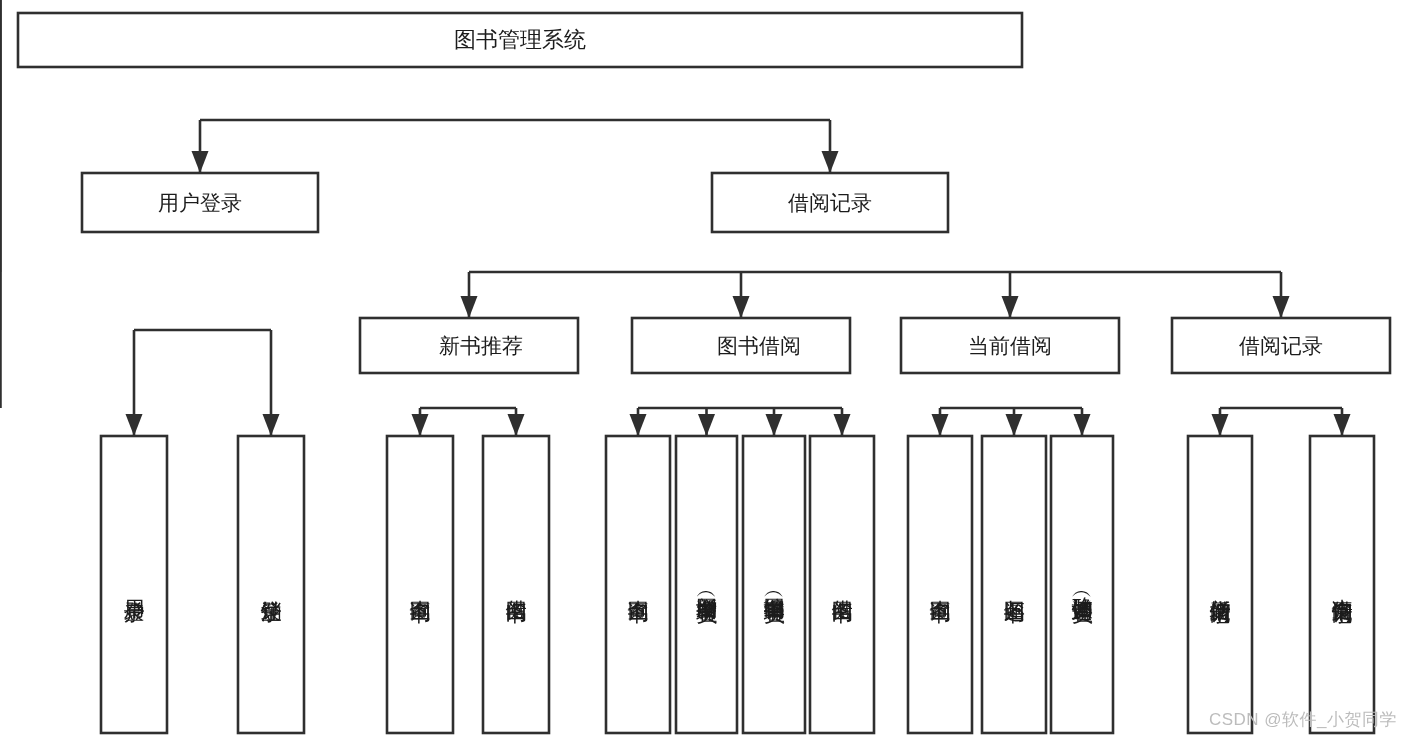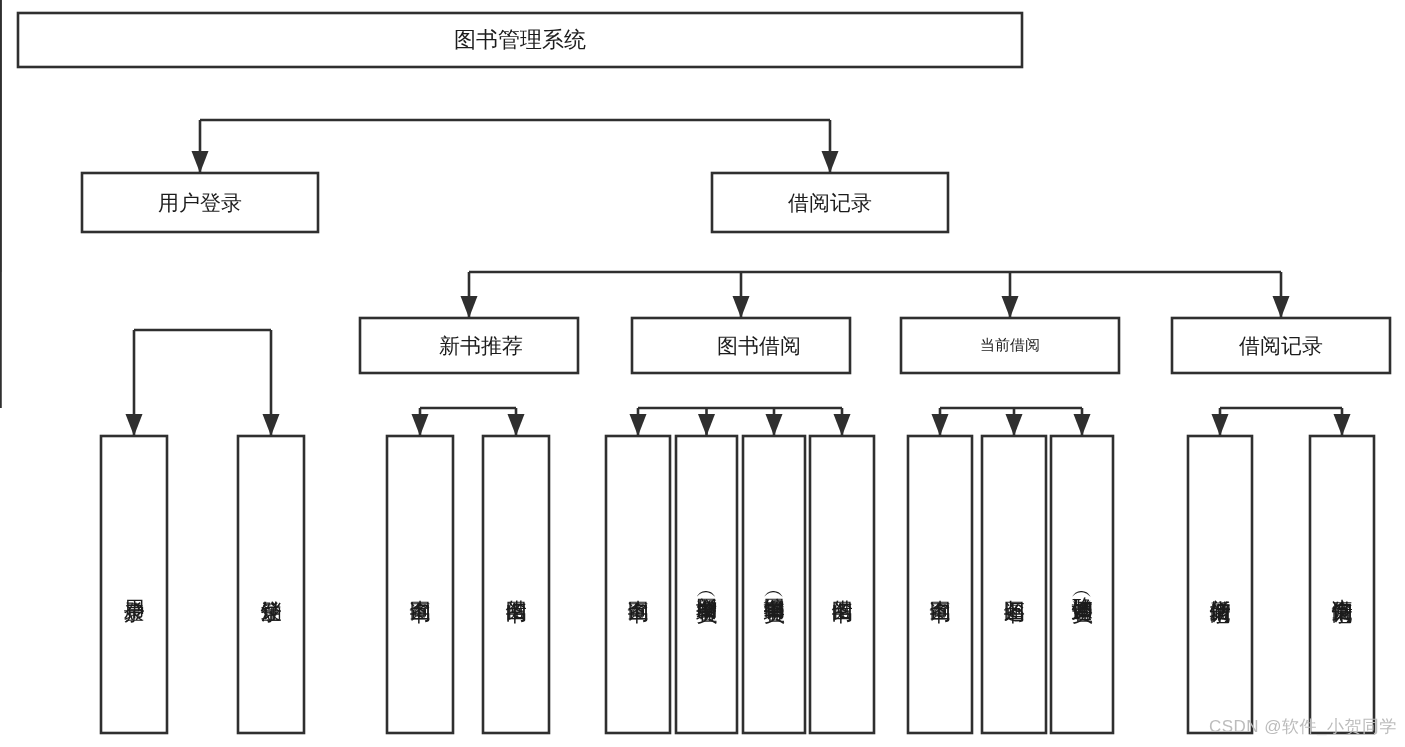--- a/index.html
+++ b/index.html
@@ -64,21 +64,21 @@
     display: flex;
     align-items: center;
     justify-content: center;
     white-space: nowrap;
     pointer-events: none;
     text-align: right;
   }
   .watermark {
     position: absolute;
     right: 8px;
-    bottom: 9px;
+    bottom: 16px;
     font-family: "Liberation Sans", "DejaVu Sans", sans-serif;
     font-size: 17px;
     color: #bcbcbc;
     letter-spacing: 0.5px;
     white-space: nowrap;
     text-align: right;
   }
 </style>
 </head>
 <body>
@@ -163,21 +163,21 @@
         <rect x="1310" y="436" width="64" height="297" class="node-box"></rect>
       </g>
   </svg>
 
   <div id="label-layer">
       <div class="h-label-wrap" style="left: 18px; top: 13px; width: 1004px; height: 54px; font-size: 22px;">图书管理系统</div>
       <div class="h-label-wrap" style="left: 82px; top: 173px; width: 236px; height: 59px; font-size: 21px;">用户登录</div>
       <div class="h-label-wrap" style="left: 712px; top: 173px; width: 236px; height: 59px; font-size: 21px;">借阅记录</div>
       <div class="h-label-wrap" style="left: 360px; top: 318px; width: 218px; height: 55px; font-size: 21px; margin-left: 12px;">新书推荐</div>
       <div class="h-label-wrap" style="left: 632px; top: 318px; width: 218px; height: 55px; font-size: 21px; margin-left: 18px;">图书借阅</div>
-      <div class="h-label-wrap" style="left: 901px; top: 318px; width: 218px; height: 55px; font-size: 15px;">当前借阅</div>
+      <div class="h-label-wrap" style="left: 901px; top: 318px; width: 218px; height: 55px; font-size: 21px;">当前借阅</div>
       <div class="h-label-wrap" style="left: 1172px; top: 318px; width: 218px; height: 55px; font-size: 21px;">借阅记录</div>
       <div class="vert-label-wrap" style="left: 101px; top: 442px; width: 66px; height: 285px;">用户登录</div>
       <div class="vert-label-wrap" style="left: 238px; top: 442px; width: 66px; height: 285px;">注销登录</div>
       <div class="vert-label-wrap" style="left: 387px; top: 442px; width: 66px; height: 285px;">查询图书</div>
       <div class="vert-label-wrap" style="left: 483px; top: 442px; width: 66px; height: 285px;">借阅图书</div>
       <div class="vert-label-wrap" style="left: 606px; top: 442px; width: 64px; height: 285px;">查询图书</div>
       <div class="vert-label-wrap" style="left: 676px; top: 442px; width: 61px; height: 285px;">新增图书（管理员）</div>
       <div class="vert-label-wrap" style="left: 743px; top: 442px; width: 62px; height: 285px;">编辑图书（管理员）</div>
       <div class="vert-label-wrap" style="left: 810px; top: 442px; width: 64px; height: 285px;">借阅图书</div>
       <div class="vert-label-wrap" style="left: 908px; top: 442px; width: 64px; height: 285px;">查询图书</div>

